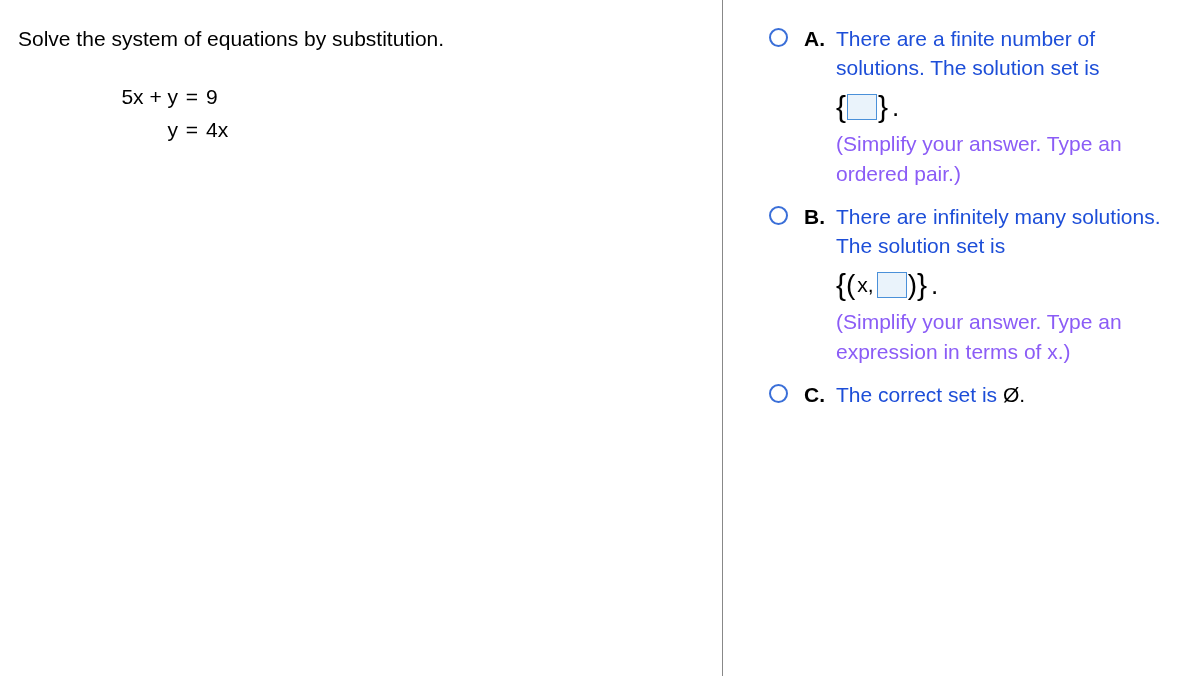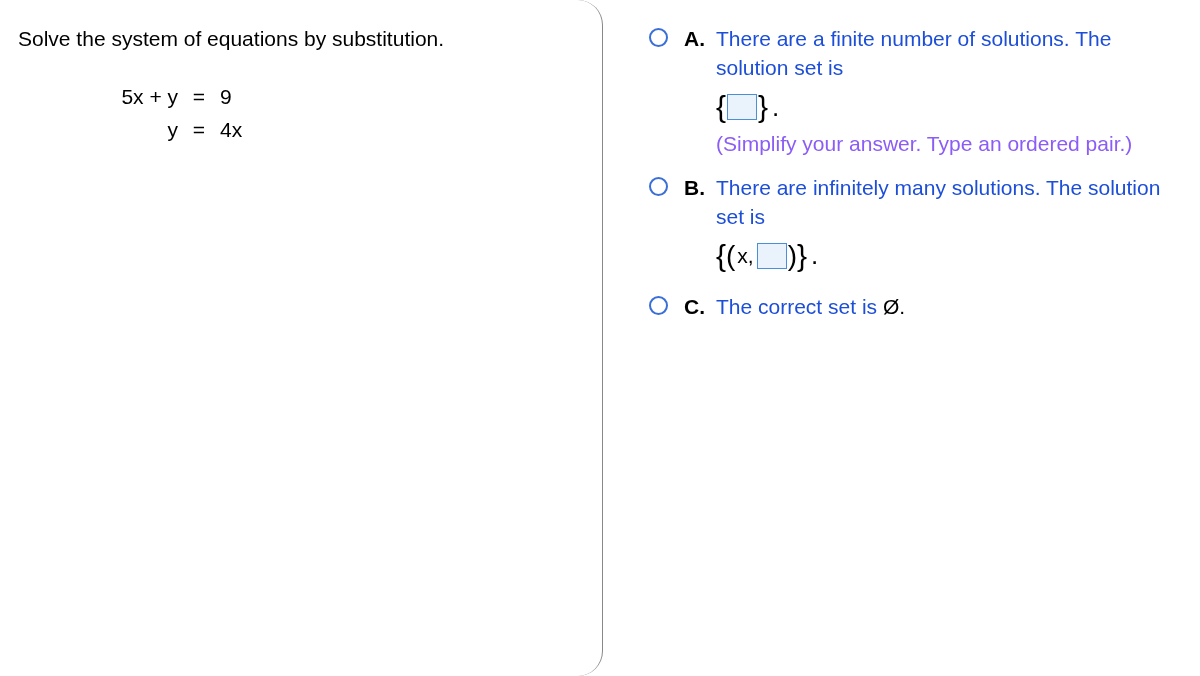--- a/index.html
+++ b/index.html
@@ -6,42 +6,40 @@
   body {
     font-family: Arial, Helvetica, sans-serif;
     font-size: 21px;
     color: #000;
     background: #fff;
     width: 1200px;
     height: 676px;
     display: flex;
   }
   .left-panel {
-    width: 603px;
+    width: 723px;
     padding: 24px 4px 24px 18px;
     border-right: 1px solid #888;
-    border-radius: 25px;
   }
   .right-panel {
     flex: 1;
     padding: 24px 20px 24px 46px;
   }
   .prompt {
     line-height: 1.4;
     margin-bottom: 28px;
   }
   .equations {
     margin-left: 82px;
     font-family: Arial, Helvetica, sans-serif;
     line-height: 1.55;
   }
   .eq-row {
     display: flex;
     align-items: baseline;
-    gap: 7px;
   }
   .eq-left {
     width: 78px;
     text-align: right;
     white-space: nowrap;
   }
   .eq-mid {
     width: 28px;
     text-align: center;
   }
@@ -163,20 +161,21 @@
       <span class="choice-text">There are infinitely many solutions. The solution set is</span>
       <div class="answer-line">
         <span class="brace">{</span>
         <span class="paren">(</span>
         <span class="x-comma">x,</span>
         <input class="ans-input" type="text" style="">
         <span class="paren">)</span>
         <span class="brace">}</span>
         <span class="period">.</span>
       </div>
+      <span class="blue-text">(Simplify your answer. Type an expression in terms of x.)</span>
     </div>
   </div>
 
   <div class="choice">
     <div class="radio"></div>
     <div class="choice-label">C.</div>
     <div class="choice-body">
       <span class="choice-text">The correct set is </span><span class="empty-sym">Ø</span><span>.</span>
     </div>
   </div>

